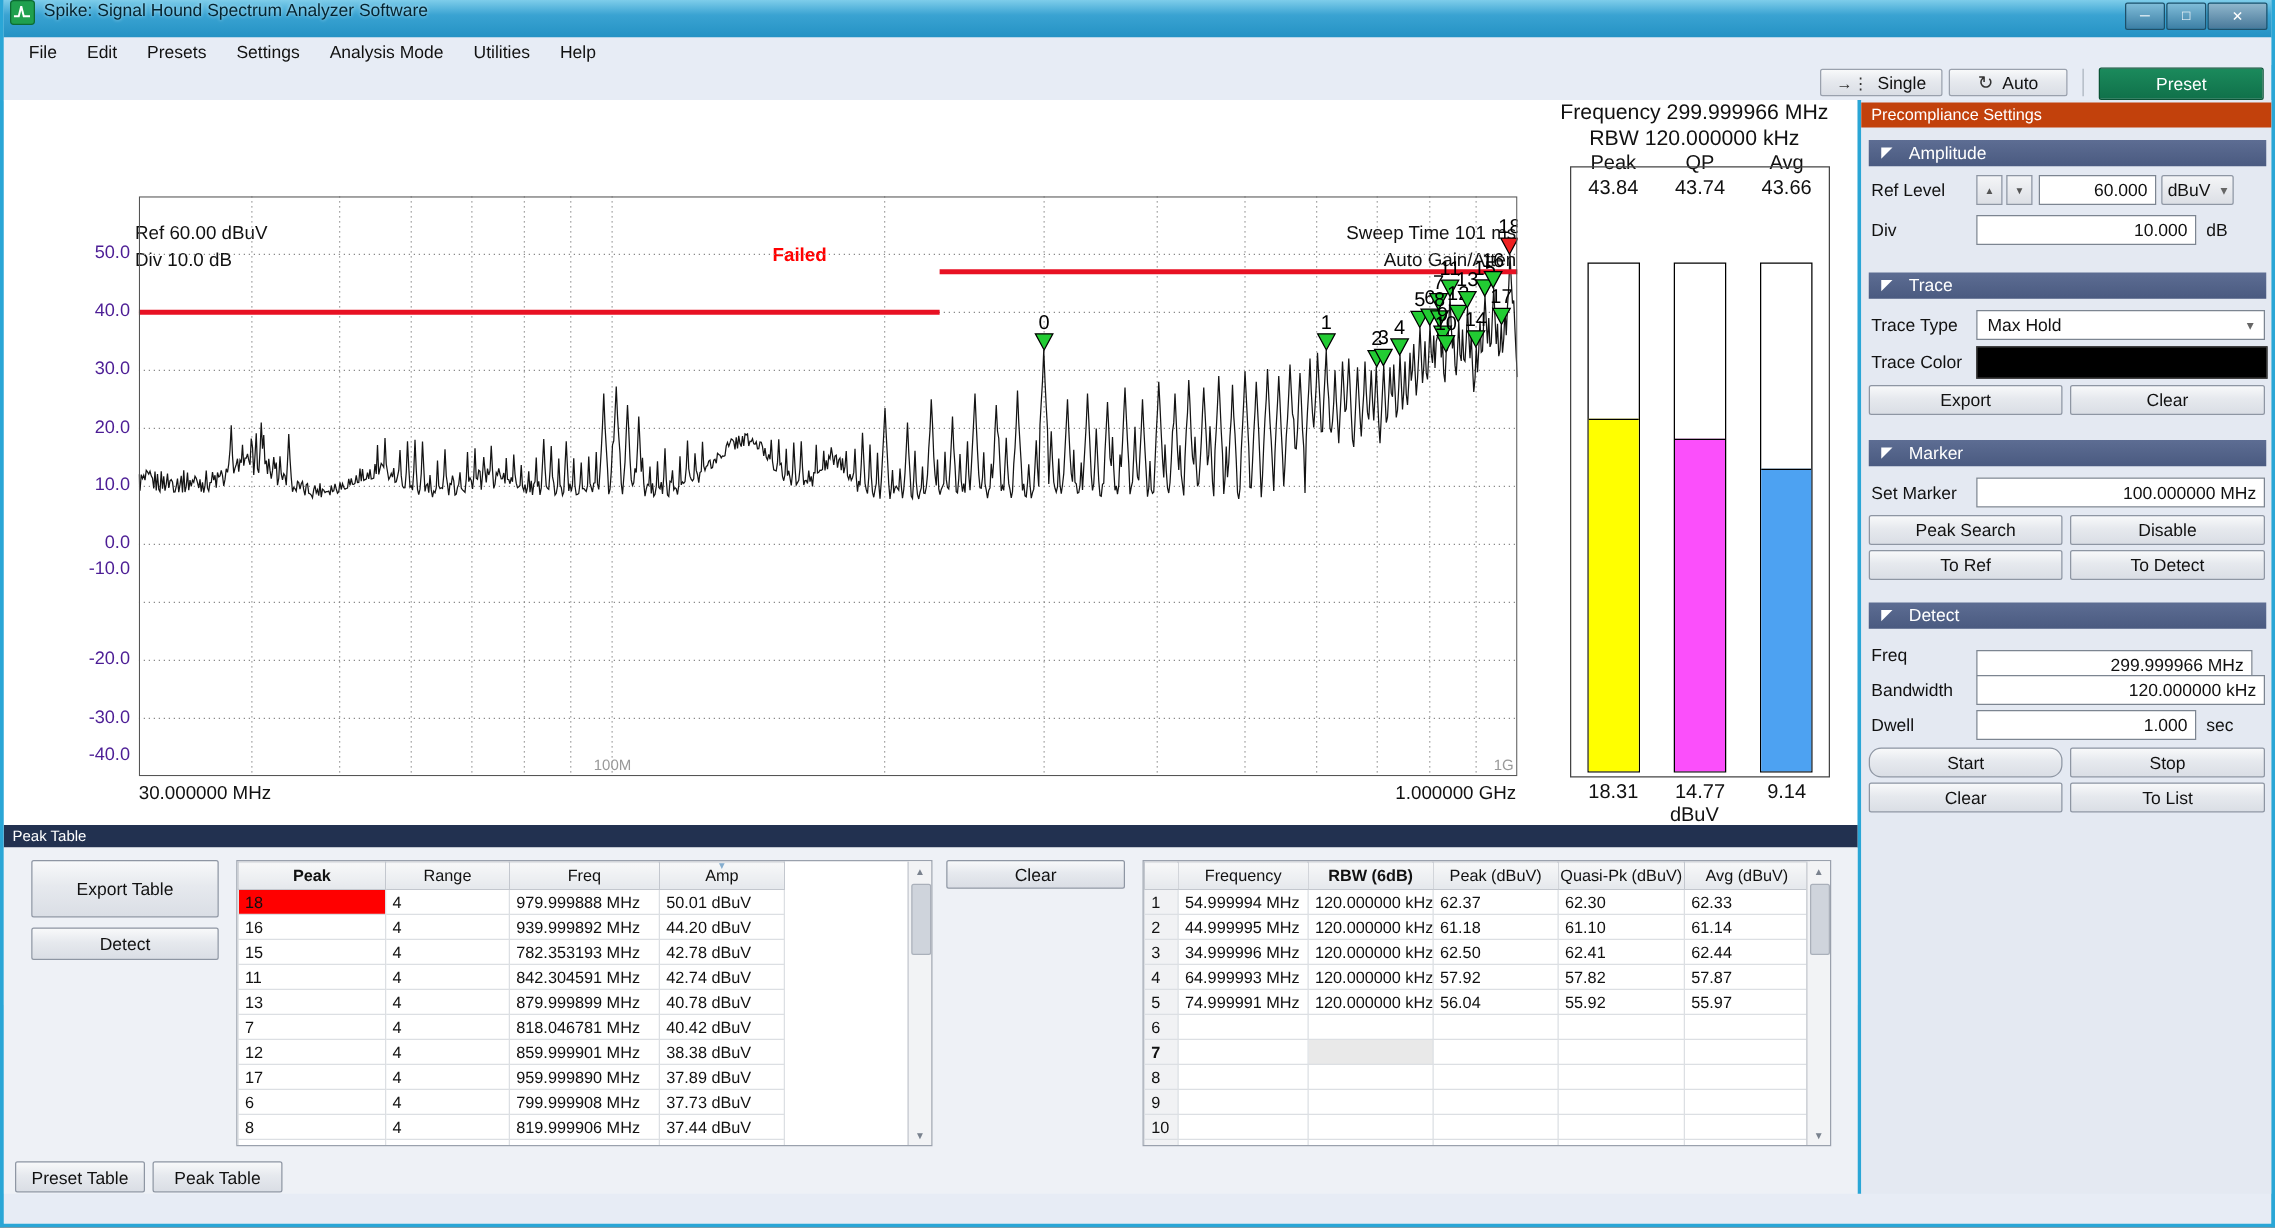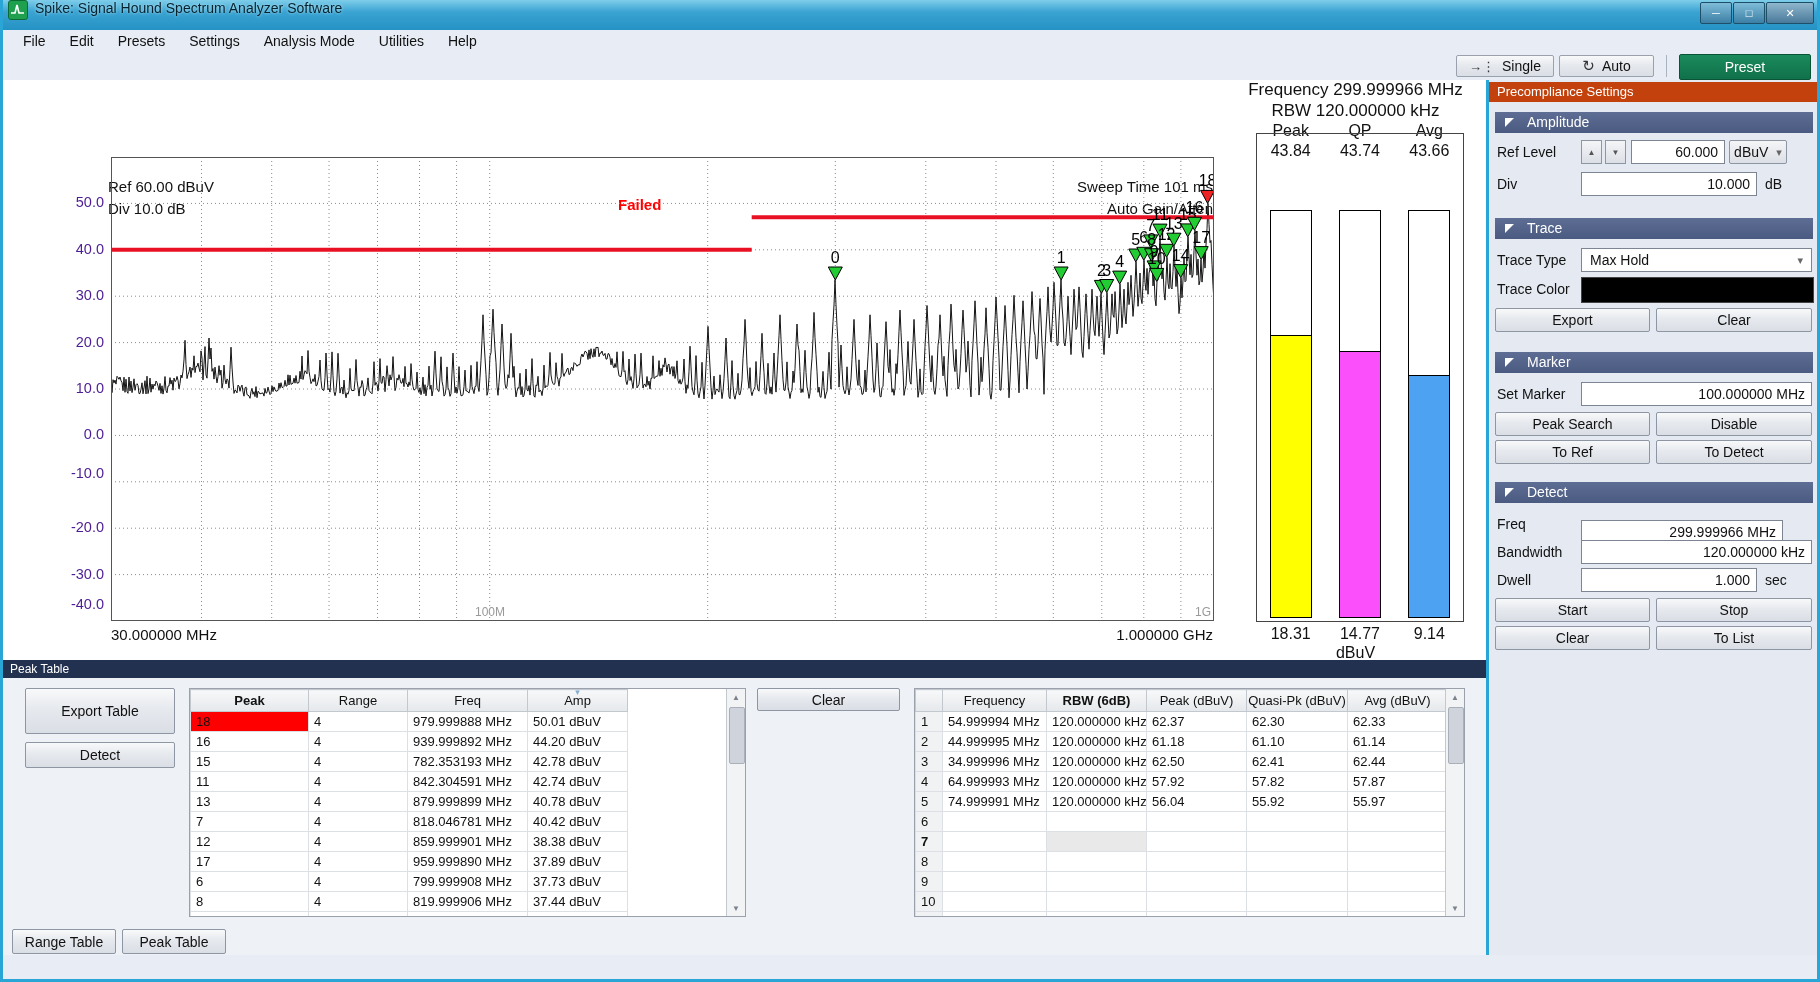--- a/index.html
+++ b/index.html
@@ -138,21 +138,21 @@
     <div class="chart-hdr" style="right:273px;top:120px;">Auto Gain/Atten</div>
   </div>
 
   <div id="yaxis">
       <div class="ylab" style="left: 41px; top: 194.4px;">50.0</div>
       <div class="ylab" style="left: 41px; top: 240.8px;">40.0</div>
       <div class="ylab" style="left: 41px; top: 287.2px;">30.0</div>
       <div class="ylab" style="left: 41px; top: 333.6px;">20.0</div>
       <div class="ylab" style="left: 41px; top: 380px;">10.0</div>
       <div class="ylab" style="left: 41px; top: 426.4px;">0.0</div>
-      <div class="ylab" style="left: 41px; top: 465px;">-10.0</div>
+      <div class="ylab" style="left: 41px; top: 447px;">-10.0</div>
       <div class="ylab" style="left: 41px; top: 519.2px;">-20.0</div>
       <div class="ylab" style="left: 41px; top: 565.6px;">-30.0</div>
       <div class="ylab" style="left: 41px; top: 596px;">-40.0</div>
     </div>
 
   <div id="plot">
     <svg id="plot-svg" width="1103" height="464" viewBox="0 0 1103 464">
         <line x1="0" y1="46.4" x2="1103" y2="46.4" stroke="#8a8a8a" stroke-width="1" stroke-dasharray="1 3"></line>
         <line x1="0" y1="92.8" x2="1103" y2="92.8" stroke="#8a8a8a" stroke-width="1" stroke-dasharray="1 3"></line>
         <line x1="0" y1="139.2" x2="1103" y2="139.2" stroke="#8a8a8a" stroke-width="1" stroke-dasharray="1 3"></line>
@@ -303,27 +303,27 @@
     <div class="sb-btn" style="left:6px;top:332px;width:155px;">Peak Search</div>
     <div class="sb-btn" style="left:167px;top:332px;width:156px;">Disable</div>
     <div class="sb-btn" style="left:6px;top:360px;width:155px;">To Ref</div>
     <div class="sb-btn" style="left:167px;top:360px;width:156px;">To Detect</div>
 
     <div class="section-hdr" style="top:402px;">
       <span class="collapse-tri"></span>
       <span>Detect</span>
     </div>
     <div class="sb-label" style="top:436px;">Freq</div>
-    <div class="sb-input" style="left:92px;top:440px;width:202px;padding-left:28px;">299.999966 MHz</div>
+    <div class="sb-input" style="left:92px;top:440px;width:221px;padding-left:28px;">299.999966 MHz</div>
     <div class="sb-label" style="top:464px;">Bandwidth</div>
     <div class="sb-input" style="left:92px;top:460px;width:231px;">120.000000 kHz</div>
     <div class="sb-label" style="top:492px;">Dwell</div>
     <div class="sb-input" style="left:92px;top:488px;width:176px;">1.000</div>
     <div class="sb-unit" style="left:276px;top:492px;">sec</div>
-    <div class="sb-btn" style="left:6px;top:518px;width:155px;">Start</div>
+    <div class="sb-btn" style="left:6px;top:518px;width:155px;border-radius:10px;">Start</div>
     <div class="sb-btn" style="left:167px;top:518px;width:156px;">Stop</div>
     <div class="sb-btn" style="left:6px;top:546px;width:155px;">Clear</div>
     <div class="sb-btn" style="left:167px;top:546px;width:156px;">To List</div>
   </div>
 
   <div id="peakbar">Peak Table</div>
   <div id="bottom">
     <div class="panel-btn" style="left:22px;top:10px;width:150px;height:46px;">Export Table</div>
     <div class="panel-btn" style="left:22px;top:64px;width:150px;height:26px;">Detect</div>
 
@@ -528,18 +528,18 @@
             </tr>
           </tbody>
         </table>
       <div class="vscroll">
         <span class="arr up">▲</span>
         <span class="thumb"></span>
         <span class="arr dn">▼</span>
       </div>
     </div>
 
-    <div id="tab-range" class="panel-btn" style="left:9px;width:104px;">Range Table</div>
+    <div id="tab-range" class="panel-btn" style="left:9px;width:104px;">Preset Table</div>
     <div id="tab-peak" class="panel-btn" style="left:119px;width:104px;">Peak Table</div>
   </div>
 
 
 </div>
 
 </body></html>

